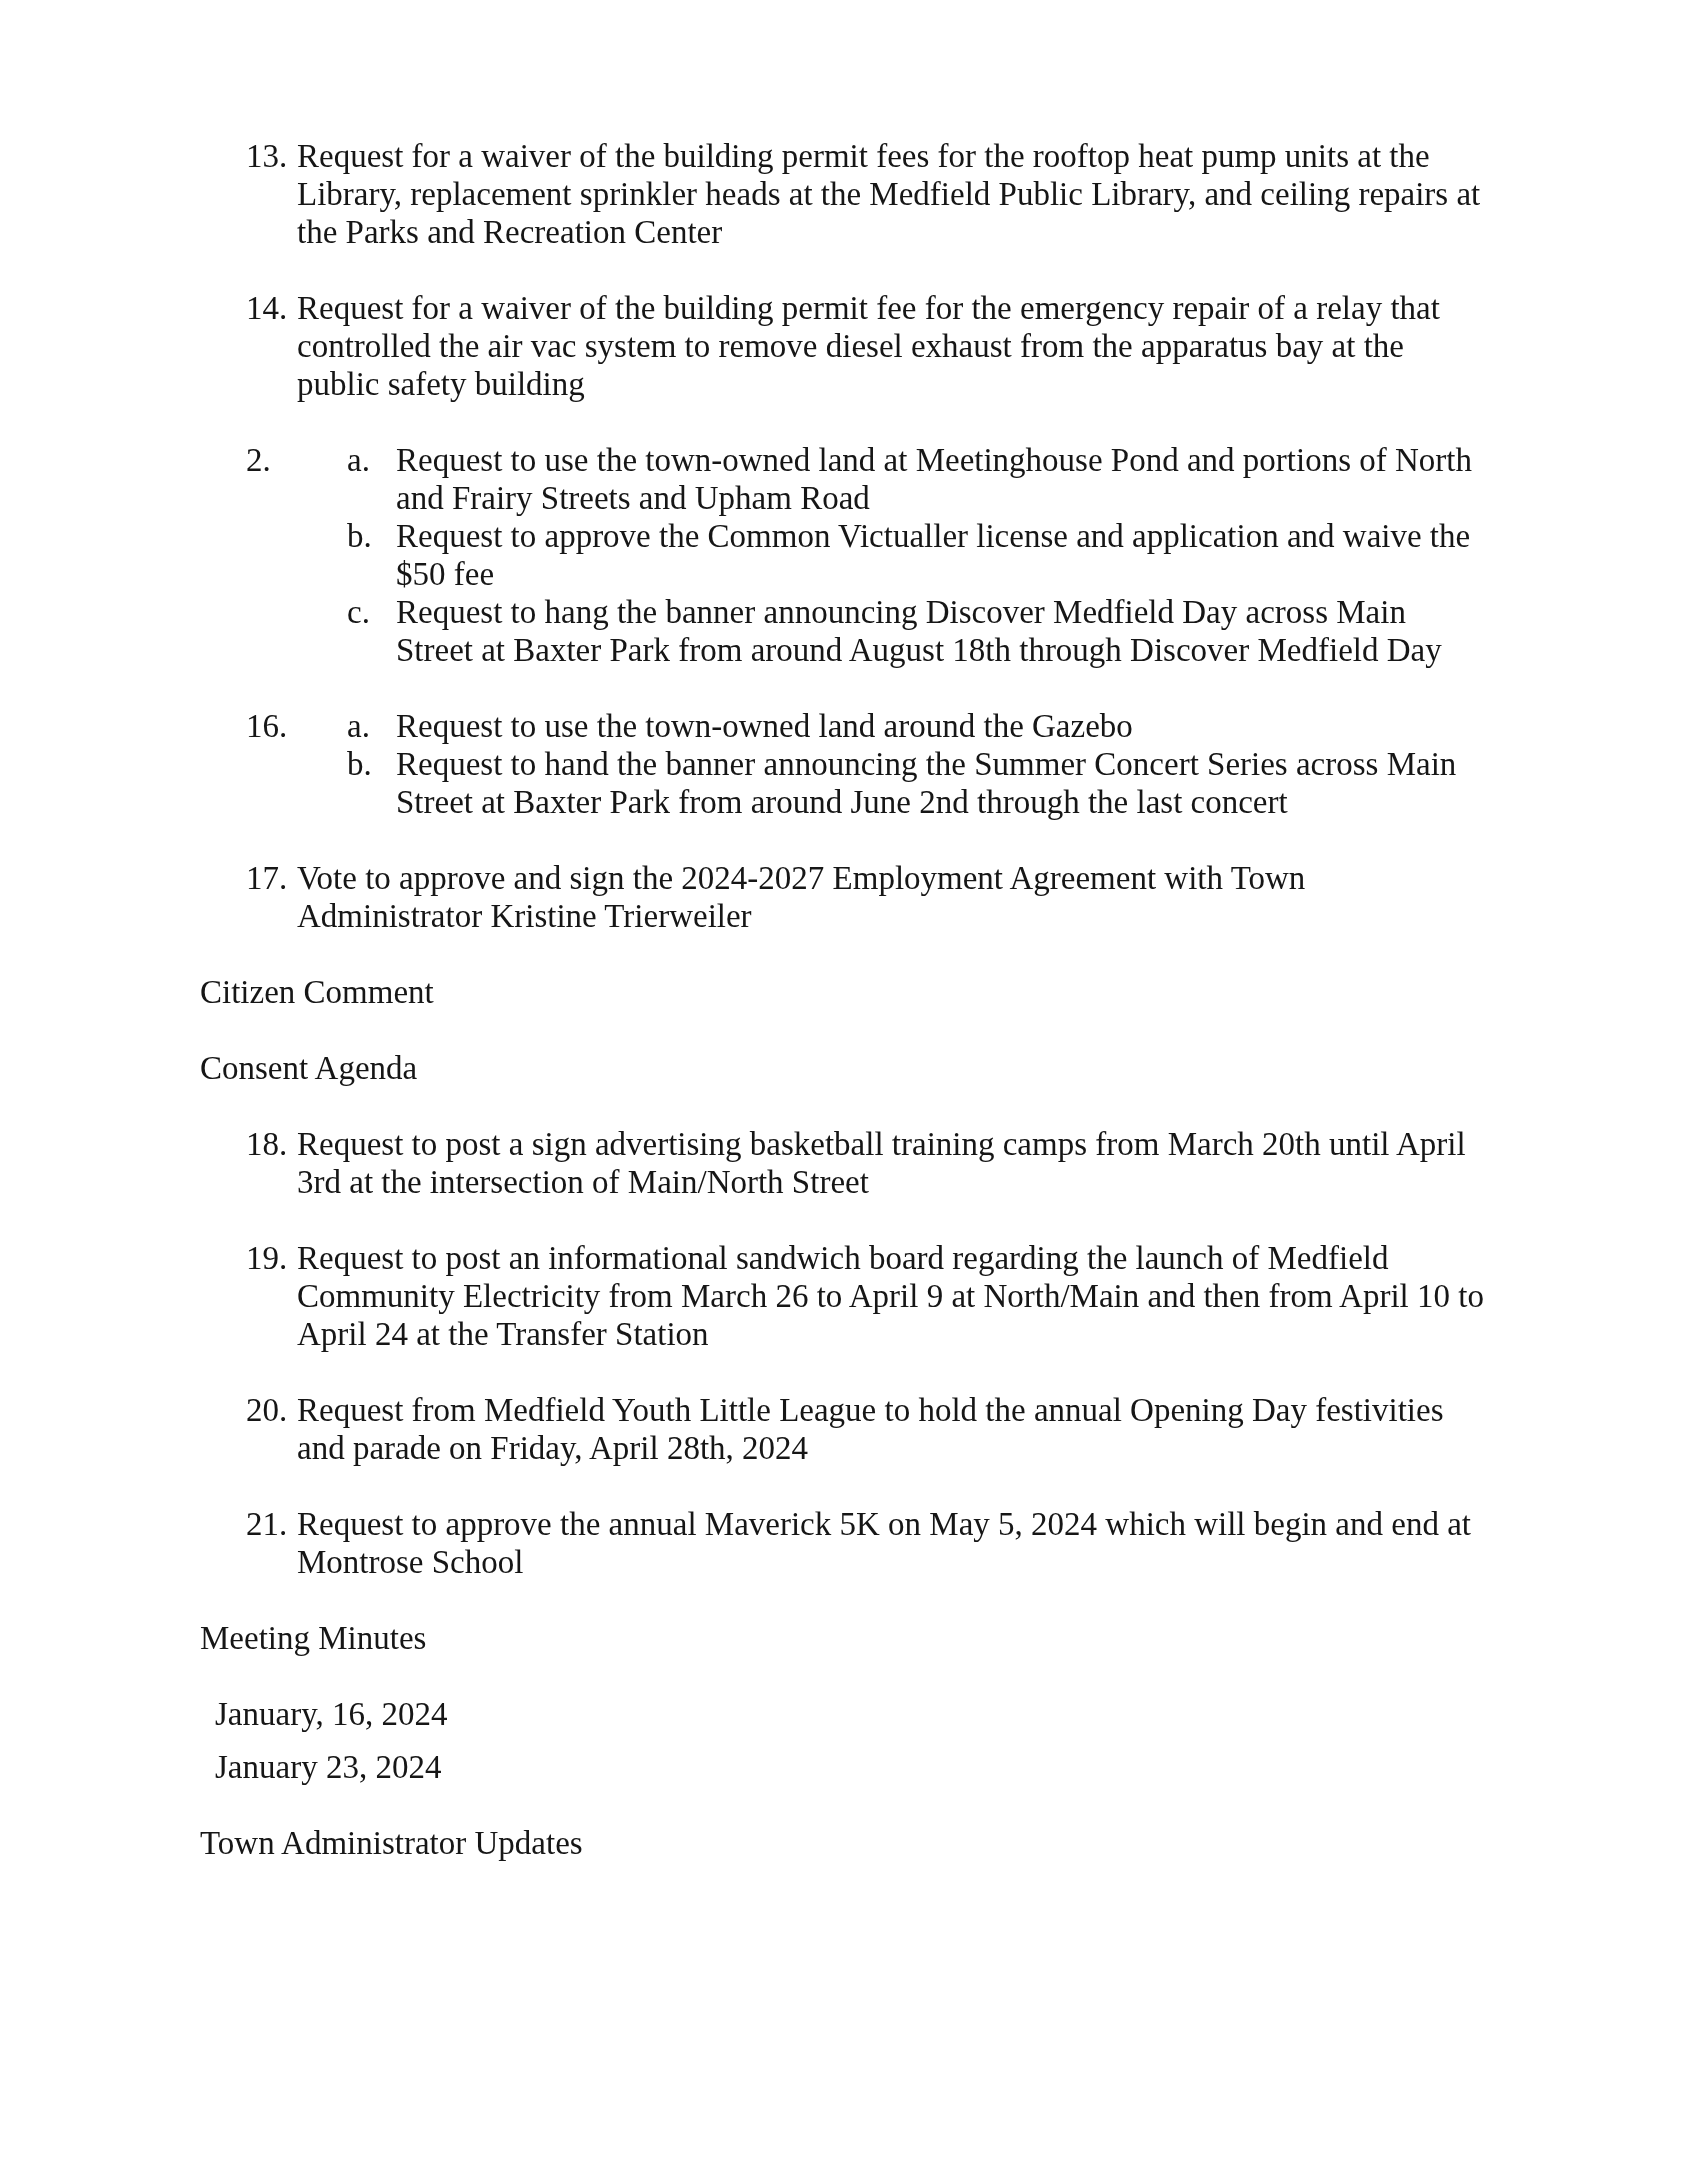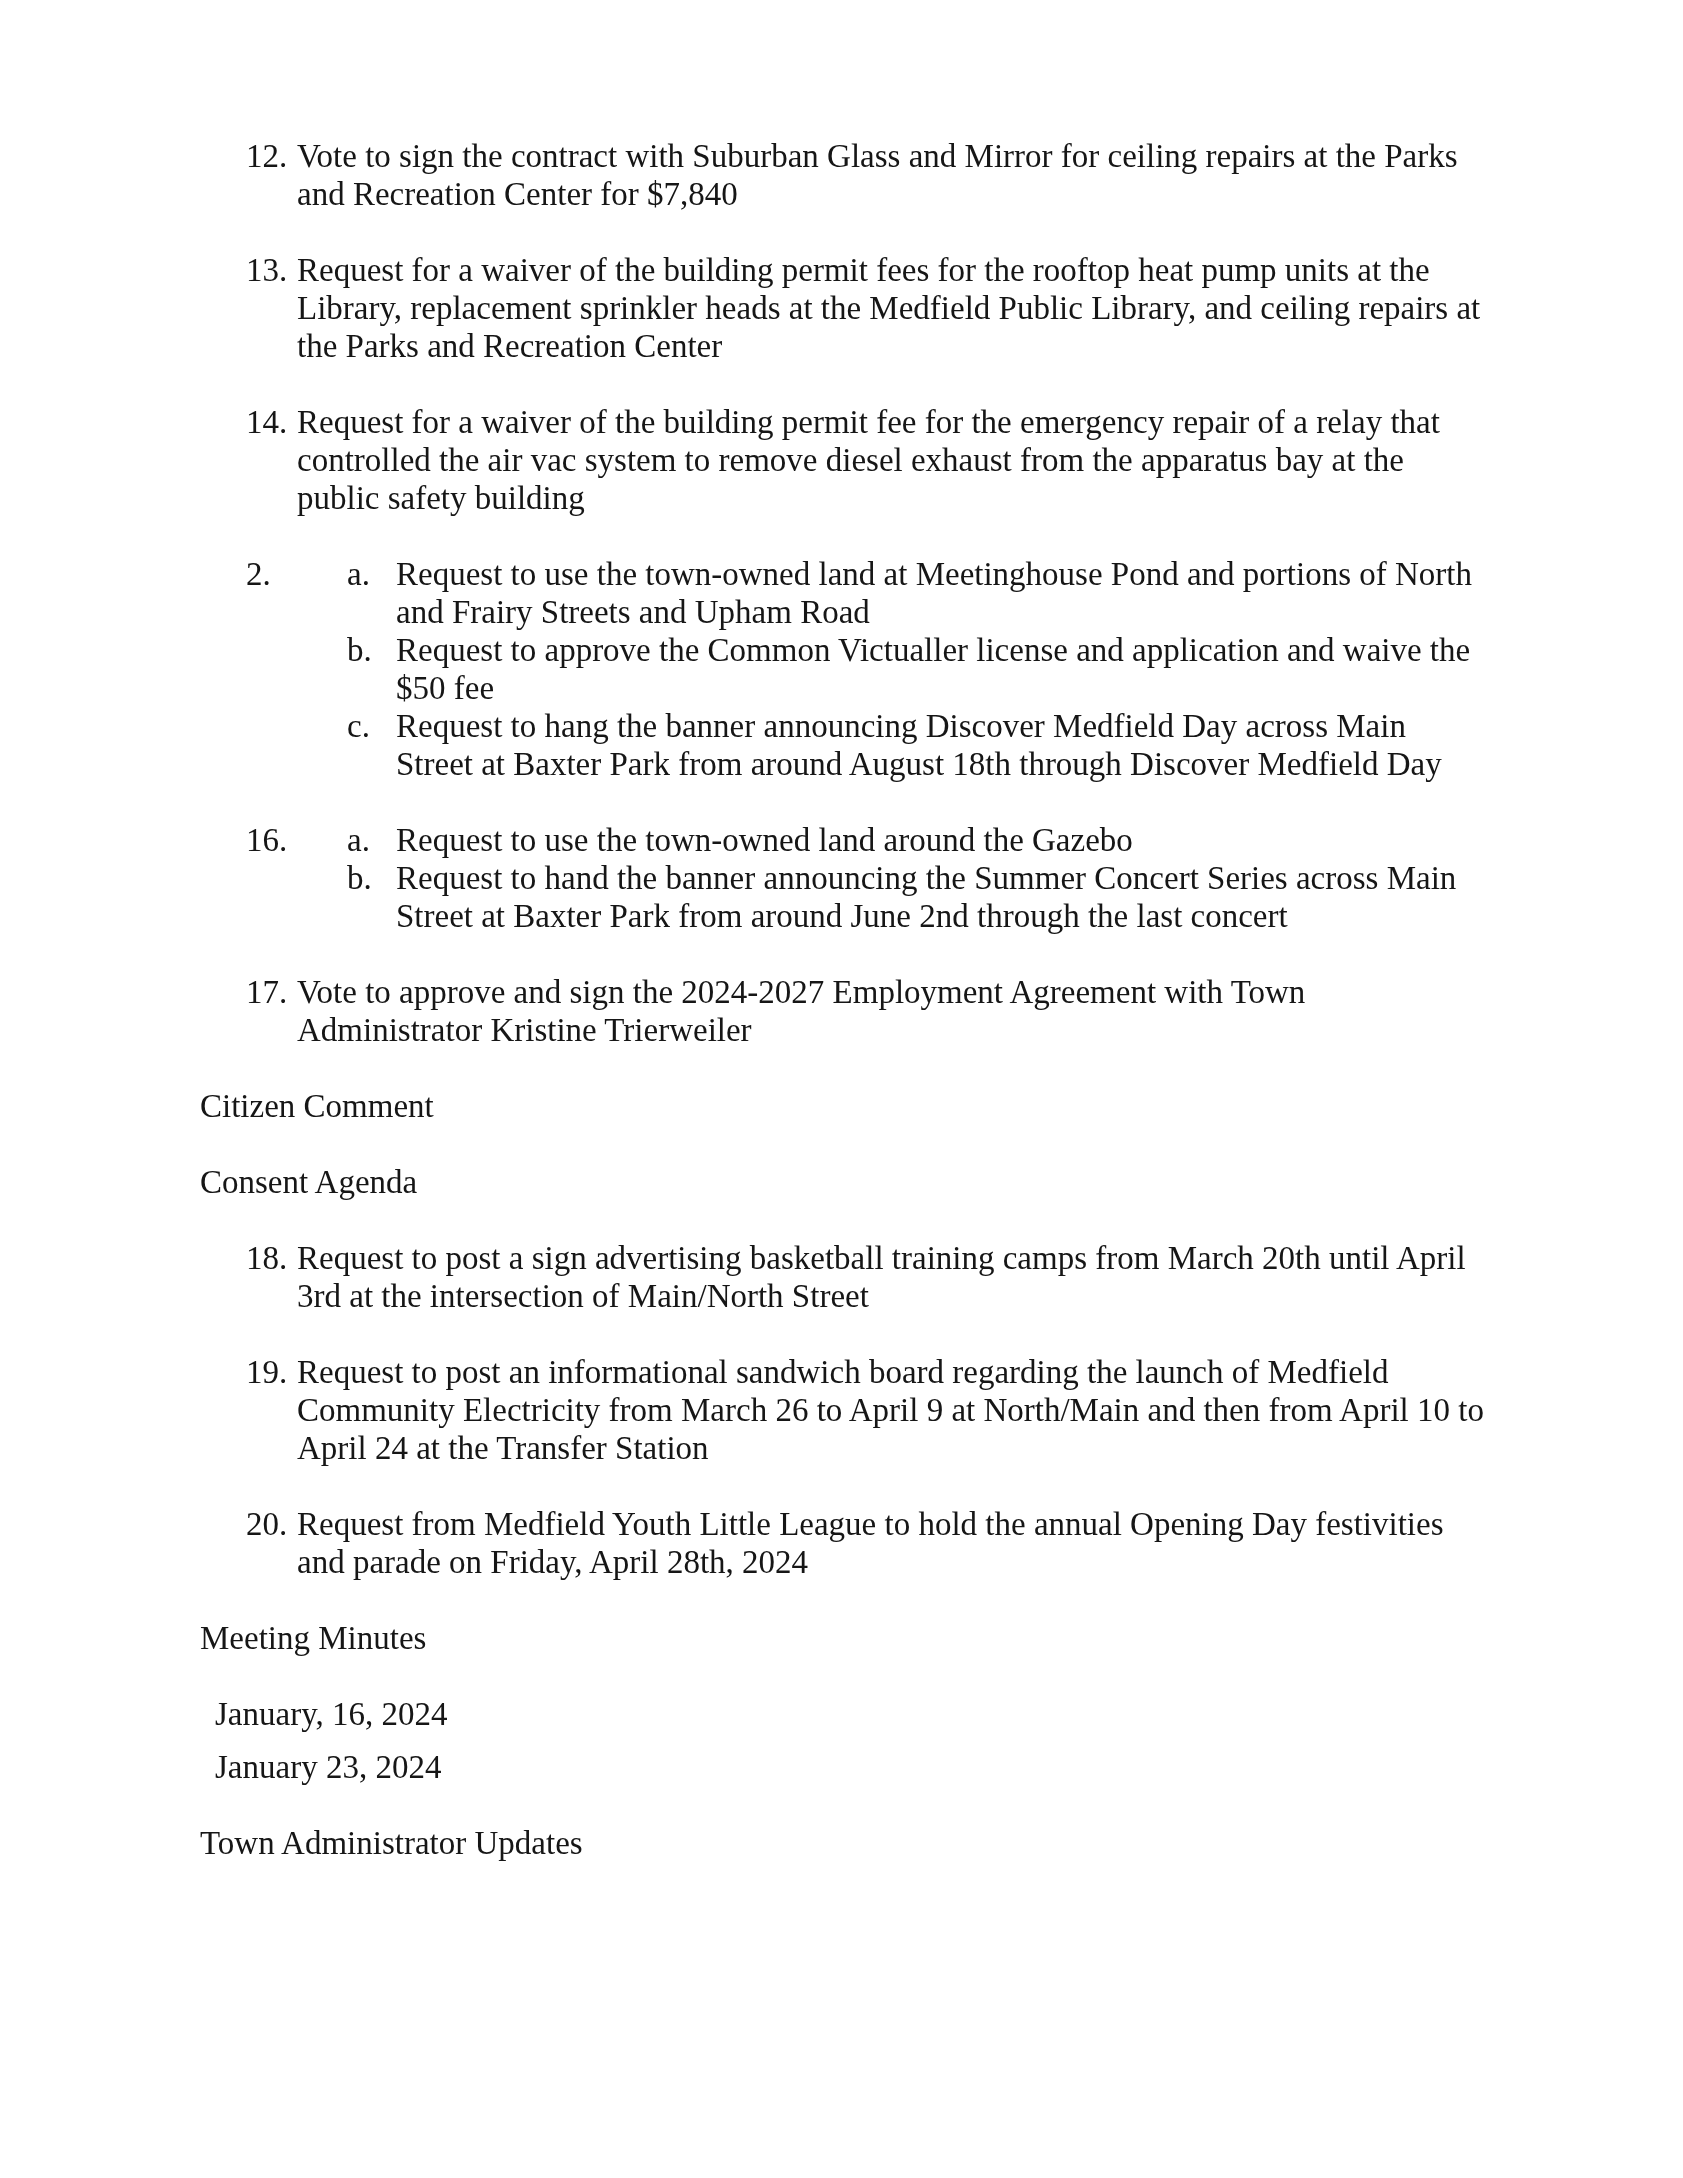--- a/index.html
+++ b/index.html
@@ -62,24 +62,20 @@
   .dates p { margin: 15px; }
 </style>
 </head>
 <body>
 
 <div class="page">
   <div class="content">
 
     <ol class="list">
       <li class="item">
-        <span class="num">12.</span>
-        <div class="txt">Vote to sign the contract with Suburban Glass and Mirror for ceiling repairs at the Parks and Recreation Center for $7,840</div>
-      </li>
-      <li class="item">
         <span class="num">13.</span>
         <div class="txt">Request for a waiver of the building permit fees for the rooftop heat pump units at the Library, replacement sprinkler heads at the Medfield Public Library, and ceiling repairs at the Parks and Recreation Center</div>
       </li>
       <li class="item">
         <span class="num">14.</span>
         <div class="txt">Request for a waiver of the building permit fee for the emergency repair of a relay that controlled the air vac system to remove diesel exhaust from the apparatus bay at the public safety building</div>
       </li>
       <li class="item">
         <span class="num">2.</span>
         <ol class="sublist">
@@ -126,20 +122,24 @@
         <div class="txt">Request to post a sign advertising basketball training camps from March 20th until April 3rd at the intersection of Main/North Street</div>
       </li>
       <li class="item">
         <span class="num">19.</span>
         <div class="txt">Request to post an informational sandwich board regarding the launch of Medfield Community Electricity from March 26 to April 9 at North/Main and then from April 10 to April 24 at the Transfer Station</div>
       </li>
       <li class="item">
         <span class="num">20.</span>
         <div class="txt">Request from Medfield Youth Little League to hold the annual Opening Day festivities and parade on Friday, April 28th, 2024</div>
       </li>
+      <li class="item">
+        <span class="num">21.</span>
+        <div class="txt">Request to approve the annual Maverick 5K on May 5, 2024 which will begin and end at Montrose School</div>
+      </li>
     </ol>
 
     <h2 class="heading">Meeting Minutes</h2>
 
     <div class="dates">
       <p>January, 16, 2024</p>
       <p>January 23, 2024</p>
     </div>
 
     <h2 class="heading">Town Administrator Updates</h2>

